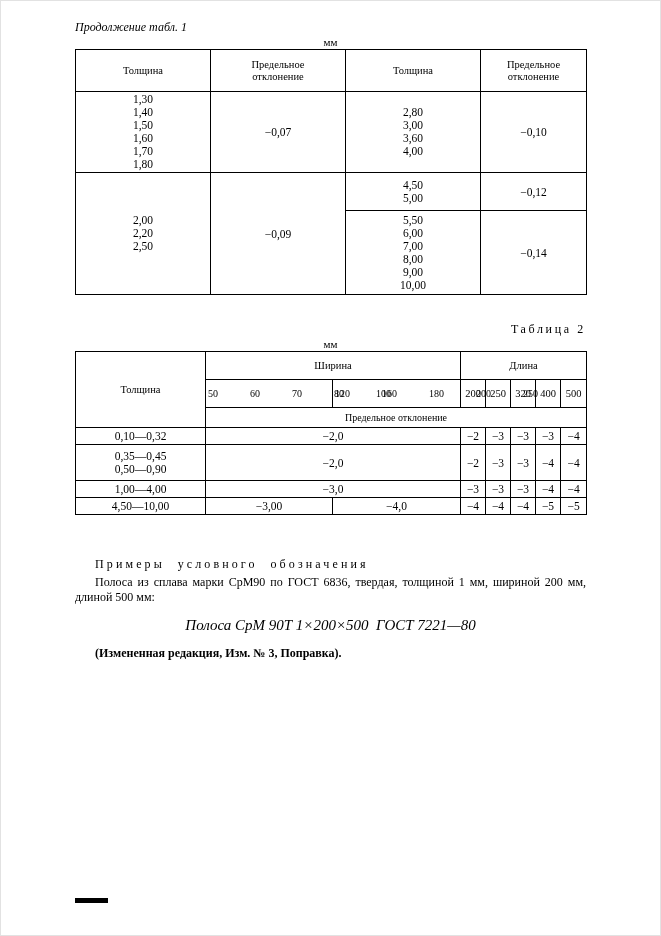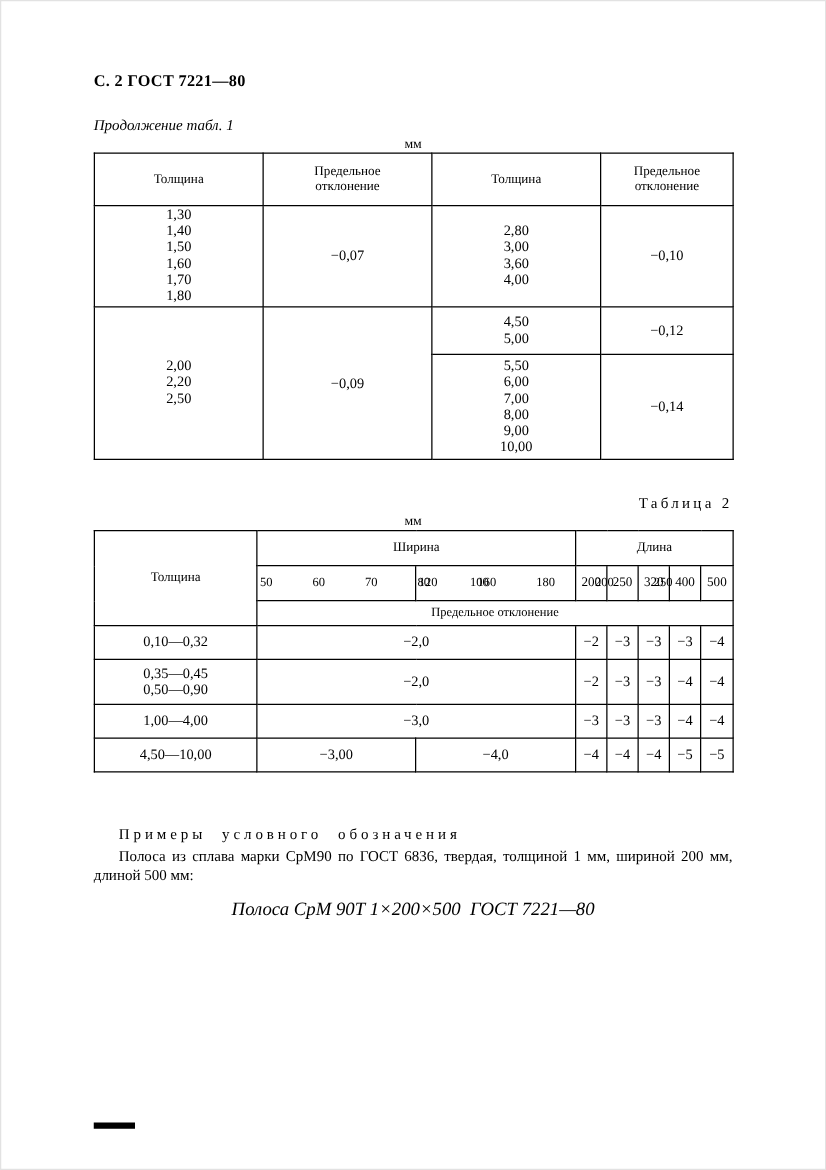--- a/index.html
+++ b/index.html
@@ -41,21 +41,21 @@
 
   
   .t2-caption { margin-top: 27px; text-align: right; font-size: 12px; letter-spacing: 0.22em; }
   .t2 th { font-size: 10.5px; }
   .t2 tr.h1 { height: 28px; }
   .t2 tr.h2 { height: 28px; }
   .t2 tr.h3 { height: 20px; }
   .t2 tr.h3 th { font-size: 10px; }
   .t2 .numgroup { display: flex; justify-content: space-around; align-items: center; font-size: 10px; gap: 32px; }
   .t2 td { font-size: 11.5px; }
-  .t2 tbody tr { height: 27px; }
+  .t2 tbody tr { height: 17px; }
   .t2 tbody tr.tall { height: 36px; }
   .t2 .prelines { white-space: pre-line; line-height: 13px; }
 
   
   .examples-heading {
     margin-top: 42px;
     font-size: 12px;
     padding-left: 20px;
     letter-spacing: 0.26em;
     word-spacing: 0.55em;
@@ -83,21 +83,20 @@
     height: 5px;
     background: #000;
   }
 </style>
 </head>
 <body>
 
 <div class="page">
   <div class="content">
 
-    <div class="doc-header">С. 2 ГОСТ 7221—80</div>
 
     <div class="cont-label">Продолжение табл. 1</div>
     <div class="unit">мм</div>
 
     <table class="t1">
       <colgroup>
         <col style="width:135px">
           <col style="width:135px">
           <col style="width:135px">
           <col style="width:106px">
@@ -233,17 +232,18 @@
           <td>−4</td>
           <td>−5</td>
           <td>−5</td>
         </tr>
       </tbody>
     </table>
 
     <div class="examples-heading">Примеры условного обозначения</div>
     <p class="para">Полоса из сплава марки СрМ90 по ГОСТ 6836, твердая, толщиной 1 мм, шириной 200 мм, длиной 500 мм:</p>
     <p class="designation">Полоса СрМ 90Т 1×200×500 ГОСТ 7221—80</p>
+    <p class="para bold">(Измененная редакция, Изм. № 3, Поправка).</p>
 
   </div>
 
   <div class="footer-mark"></div>
 </div>
 
 </body></html>

